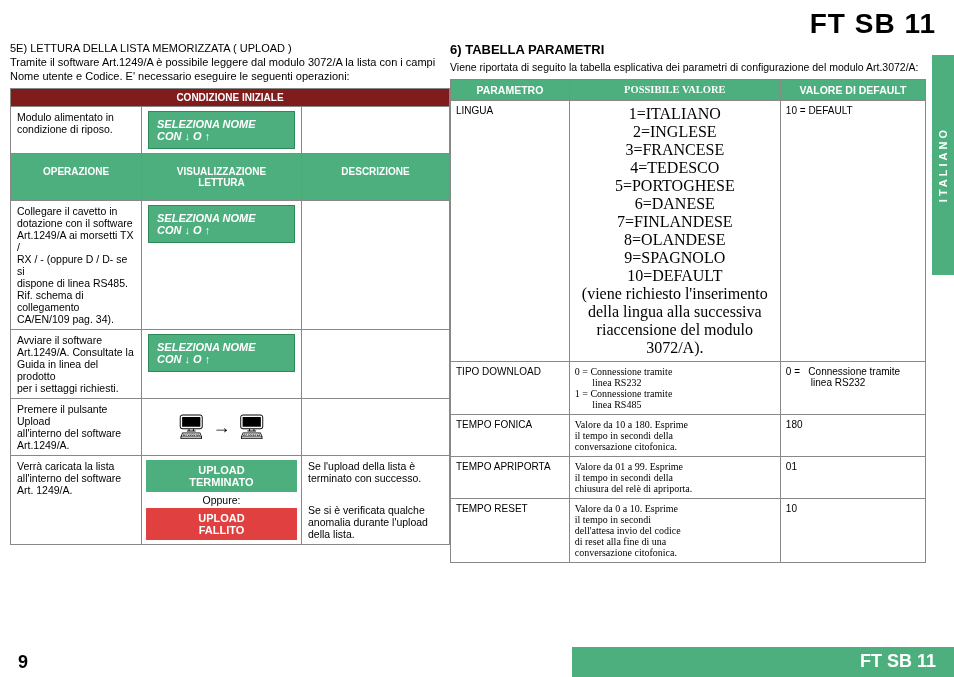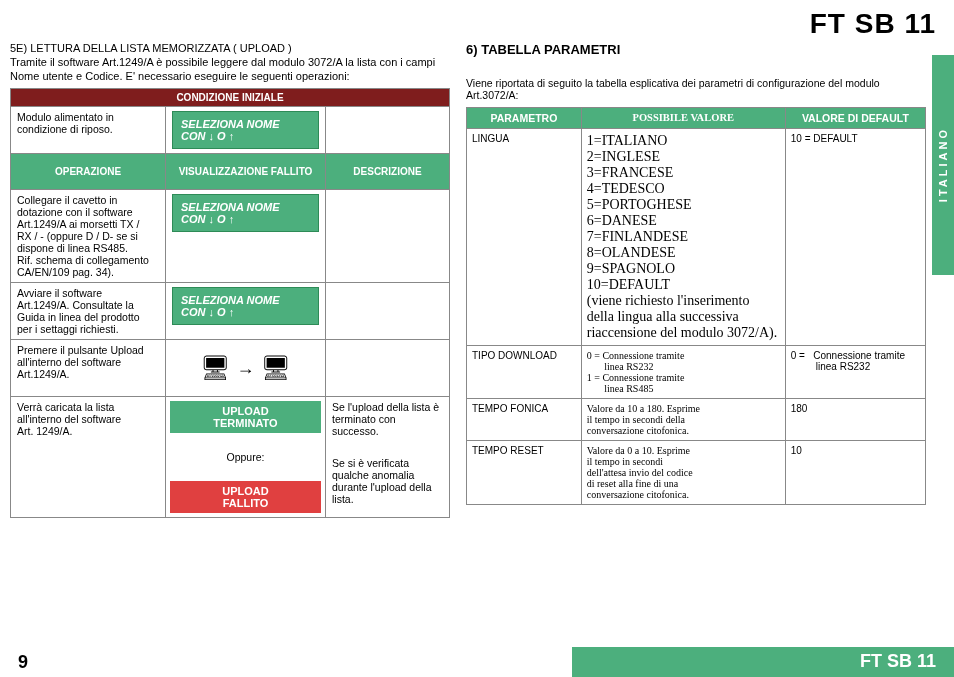--- a/index.html
+++ b/index.html
@@ -51,21 +51,21 @@
     }
 
     
     .main-content {
       position: absolute;
       top: 42px;
       left: 10px;
       right: 28px;
       bottom: 32px;
       display: flex;
-      gap: 16px;
+      gap: 0;
     }
 
     
     .left-column {
       flex: 0 0 440px;
     }
 
     .section-title-left {
       font-size: 11px;
       font-weight: normal;
@@ -138,21 +138,21 @@
     }
 
     
     .right-column {
       flex: 1;
     }
 
     .section-title-right {
       font-size: 13px;
       font-weight: bold;
-      margin-bottom: 20px;
+      margin-bottom: 4px;
     }
     .section-subtitle-right {
       font-size: 10.5px;
       margin-bottom: 6px;
     }
 
     
     .right-table {
       width: 100%;
       border-collapse: collapse;
@@ -208,21 +208,21 @@
       font-weight: bold;
       color: #fff;
       position: absolute;
       right: 18px;
       bottom: 5px;
     }
 
     .oppure-text {
       text-align: center;
       font-size: 10.5px;
-      margin: 18px 0;
+      margin: 2px 0;
     }
   </style>
 </head>
 <body>
 
 <div class="header">
   <span class="header-title">FT SB 11</span>
 </div>
 
 <div class="side-tab">
@@ -239,33 +239,33 @@
     </div>
 
     <table class="left-table">
 
       <tbody>
           <tr class="cond-header">
         <th colspan="3">CONDIZIONE INIZIALE</th>
       </tr>
 
       <tr>
-        <td style="width:155px;">Modulo alimentato in<br>condizione di riposo.</td>
+        <td style="width:131px;">Modulo alimentato in<br>condizione di riposo.</td>
         <td style="width:160px;">
           <div class="green-box">
             <div>SELEZIONA NOME</div>
             <div>CON  ↓ O ↑</div>
           </div>
         </td>
         <td></td>
       </tr>
 
       <tr class="header-row">
         <th>OPERAZIONE</th>
-        <th>VISUALIZZAZIONE FALLITO</th>
+        <th>VISUALIZZAZIONE LETTURA</th>
         <th>DESCRIZIONE</th>
       </tr>
 
       <tr>
         <td>Collegare il cavetto in<br>dotazione con il software<br>Art.1249/A ai morsetti TX /<br>RX / -  (oppure D / D- se si<br>dispone di linea RS485.<br>Rif. schema di collegamento<br>CA/EN/109 pag. 34).</td>
         <td>
           <div class="green-box">
             <div>SELEZIONA NOME</div>
             <div>CON ↓ O ↑</div>
           </div>
@@ -326,21 +326,21 @@
     <table class="right-table">
       <tbody>
           <tr class="header-row">
         <th class="param-col">PARAMETRO</th>
         <th class="value-col">POSSIBILE VALORE</th>
         <th class="default-col">VALORE DI DEFAULT</th>
       </tr>
 
       <tr>
         <td class="param-col">LINGUA</td>
-        <td class="value-col" style="font-size:14px;">
+        <td class="value-col" style="font-size:16px;text-align:center;">
           1=ITALIANO<br>2=INGLESE<br>3=FRANCESE<br>4=TEDESCO<br>5=PORTOGHESE<br>6=DANESE<br>7=FINLANDESE<br>8=OLANDESE<br>9=SPAGNOLO<br>10=DEFAULT<br>(viene richiesto l'inserimento<br>della lingua alla successiva<br>riaccensione del modulo 3072/A).
         </td>
         <td class="default-col">10 = DEFAULT</td>
       </tr>
 
       <tr>
         <td class="param-col">TIPO DOWNLOAD</td>
         <td class="value-col">
           0 =  Connessione tramite<br>&nbsp;&nbsp;&nbsp;&nbsp;&nbsp;&nbsp; linea RS232<br>1 =  Connessione tramite<br>&nbsp;&nbsp;&nbsp;&nbsp;&nbsp;&nbsp; linea RS485
         </td>
@@ -349,20 +349,25 @@
         </td>
       </tr>
 
 
       <tr>
         <td class="param-col">TEMPO FONICA</td>
         <td class="value-col">Valore da 10 a 180. Esprime<br>il tempo in secondi della<br>conversazione citofonica.</td>
         <td class="default-col">180</td>
       </tr>
 
+      <tr>
+        <td class="param-col">TEMPO APRIPORTA</td>
+        <td class="value-col">Valore da 01 a 99. Esprime<br>il tempo in secondi della<br>chiusura del relè di apriporta.</td>
+        <td class="default-col">01</td>
+      </tr>
 
       <tr>
         <td class="param-col">TEMPO RESET</td>
         <td class="value-col">Valore da 0 a 10. Esprime<br>il tempo in secondi<br>dell'attesa invio del codice<br>di reset alla fine di una<br>conversazione citofonica.</td>
         <td class="default-col">10</td>
       </tr>
     </tbody>
       </table>
   </div>
 </div>

